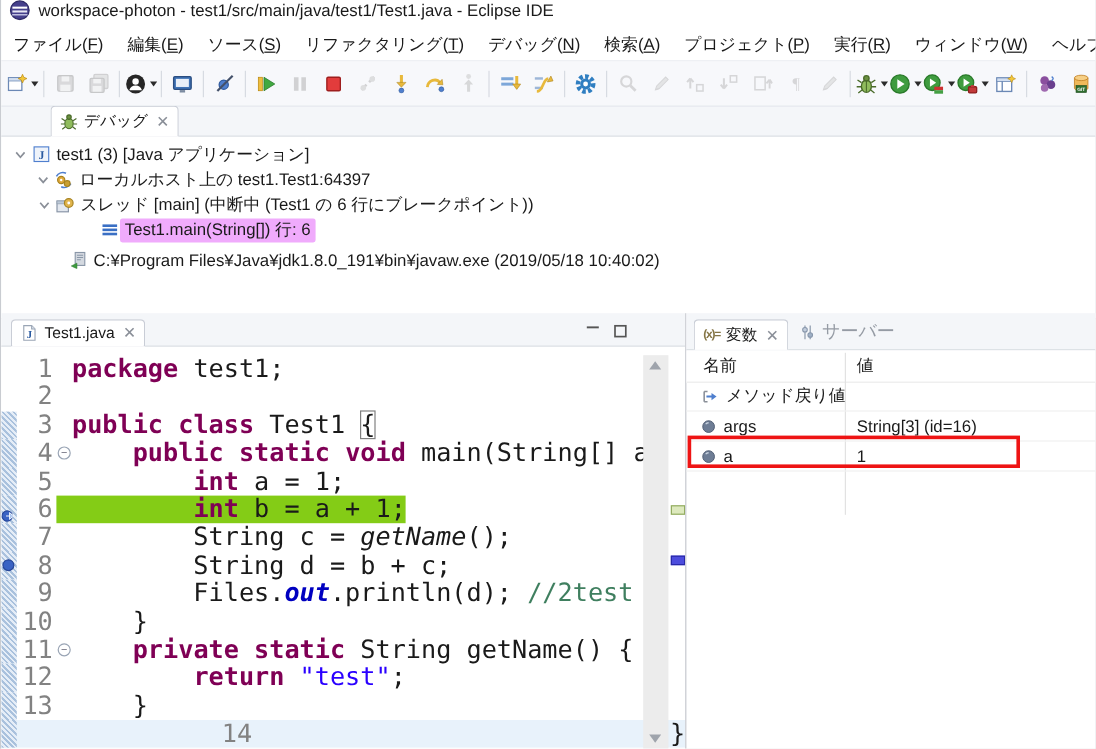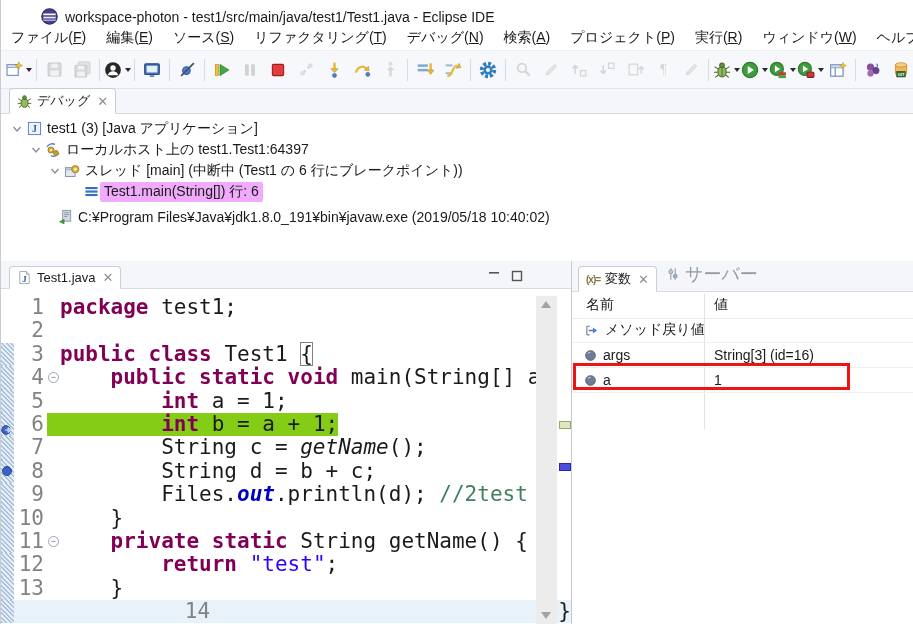--- a/index.html
+++ b/index.html
@@ -3,45 +3,45 @@
 <meta charset="utf-8">
 <style>
   html,body{margin:0;padding:0;background:#dfe1e5;}
   .window{position:relative;width:913px;height:624px;background:#fff;overflow:hidden;
     font-family:"Liberation Sans","DejaVu Sans",sans-serif;color:#1a1a1a;
     border-left:1px solid #c9ccd1;box-sizing:border-box;}
   .icon{display:inline-flex;align-items:center;justify-content:center;}
   .icon svg{display:block;}
 
   
-  .titlebar{position:absolute;top:0;left:0;right:0;height:25px;display:flex;align-items:flex-end;gap:7px;padding-left:7px;font-size:14px;background:#fff;margin-left:33px;}
+  .titlebar{position:absolute;top:0;left:0;right:0;height:25px;display:flex;align-items:flex-start;gap:7px;padding-left:7px;font-size:14px;background:#fff;}
 
   
   .menubar{position:absolute;top:25px;left:0;right:0;height:25px;display:flex;align-items:center;font-size:14px;background:#fff;}
   .menu-item{padding:2px 10px;white-space:nowrap;cursor:default;}
   .menu-item .mn{text-decoration:underline;}
 
   
   .toolbar{position:absolute;top:50px;left:0;right:0;height:39px;background:#f7f8fb;border-top:1px solid #eef0f4;border-bottom:1px solid #e2e5eb;display:flex;align-items:center;padding:0 4px;box-sizing:border-box;}
   .tbtn{height:26px;min-width:24px;display:flex;align-items:center;justify-content:center;border-radius:3px;padding:0 2px;}
   .tbtn.disabled{filter:grayscale(1) opacity(.45);}
   .tsep{width:1px;height:22px;background:#d7dbe2;margin:0 3px;flex:none;}
   .tspacer{flex:1;}
   .dd{width:0;height:0;border-left:3.5px solid transparent;border-right:3.5px solid transparent;border-top:4px solid #2b2b2b;margin-left:3px;}
   .thandle{width:4px;height:22px;margin:0 2px;background:repeating-linear-gradient(#b8bcc4 0 1px,transparent 1px 3px);}
 
   
   .tabstrip{position:absolute;left:0;right:0;display:flex;align-items:flex-end;background:#f4f6f9;border-bottom:1px solid #d8dce2;}
   .tab{display:flex;align-items:center;gap:5px;background:#fff;border:1px solid #c9cdd6;border-bottom:1px solid #fff;border-radius:4px 4px 0 0;padding:3px 7px;font-size:13px;margin-left:8px;position:relative;top:1px;white-space:nowrap;}
-  .tab-inactive{display:flex;align-items:center;gap:5px;color:#959ba4;padding:3px 9px 5px;font-size:18px;white-space:nowrap;}
+  .tab-inactive{display:flex;align-items:center;gap:5px;color:#959ba4;padding:3px 9px 5px;font-size:15px;white-space:nowrap;}
   .closex{color:#8a8f98;font-size:13px;margin-left:2px;line-height:1;}
   .xicon{font-size:10px;font-weight:bold;color:#857545;letter-spacing:-1px;}
 
   
-  .dbg-strip{top:89px;height:24px;}
+  .dbg-strip{top:89px;height:24px;padding-left:33px;}
   .dbg-tree{position:absolute;top:114px;left:0;right:0;height:147px;background:#fff;border-bottom:1px solid #c6c9cf;overflow:hidden;padding-top:4px;font-size:14px;}
   .trow{display:flex;align-items:center;height:21px;white-space:nowrap;}
   .chev{width:16px;flex:none;display:flex;justify-content:center;}
   .ticon{width:18px;flex:none;display:flex;justify-content:center;}
   .tlabel{padding:1px 4px;border-radius:2px;}
   .trow.selected .tlabel{background:#f0abfc;}
 
   
   .editor{position:absolute;top:261px;left:0;width:570px;bottom:0;background:#fff;}
   .ed-strip{top:0;height:27px;}
@@ -439,21 +439,21 @@
           <svg width="16" height="16" viewBox="0 0 16 16">
             <path d="M2 5a6 6 0 0 1 8-2.6" fill="none" stroke="#4f7fce" stroke-width="1.3"></path>
             <path d="M14 11a6 6 0 0 1-8 2.6" fill="none" stroke="#4f7fce" stroke-width="1.3"></path>
             <circle cx="6" cy="8" r="3" fill="#e0a93c" stroke="#a8831f"></circle>
             <circle cx="11" cy="11" r="2.4" fill="#caa032" stroke="#a8831f"></circle>
             <circle cx="6" cy="8" r="1" fill="#fff"></circle>
           </svg>
         </span>
         <span class="tlabel">ローカルホスト上の test1.Test1:64397</span>
       </div>
-      <div class="trow" style="padding-left: 46px;">
+      <div class="trow" style="padding-left: 28px;">
         <span class="chev">
           <svg width="12" height="12" viewBox="0 0 12 12">
             <path d="M2.5 4l3.5 4 3.5-4" fill="none" stroke="#8a8f98" stroke-width="1.4"></path>
           </svg>
         </span>
         <span class="ticon">
           <svg width="16" height="16" viewBox="0 0 16 16">
             <rect x="1.5" y="4.5" width="9.5" height="9" fill="#e3e8ef" stroke="#8a97a8"></rect>
             <rect x="1.5" y="4.5" width="9.5" height="2.4" fill="#bdc9d8" stroke="#8a97a8" stroke-width="0.5"></rect>
             <circle cx="11.3" cy="6.2" r="3.6" fill="#e0b44c" stroke="#a8831f"></circle>

